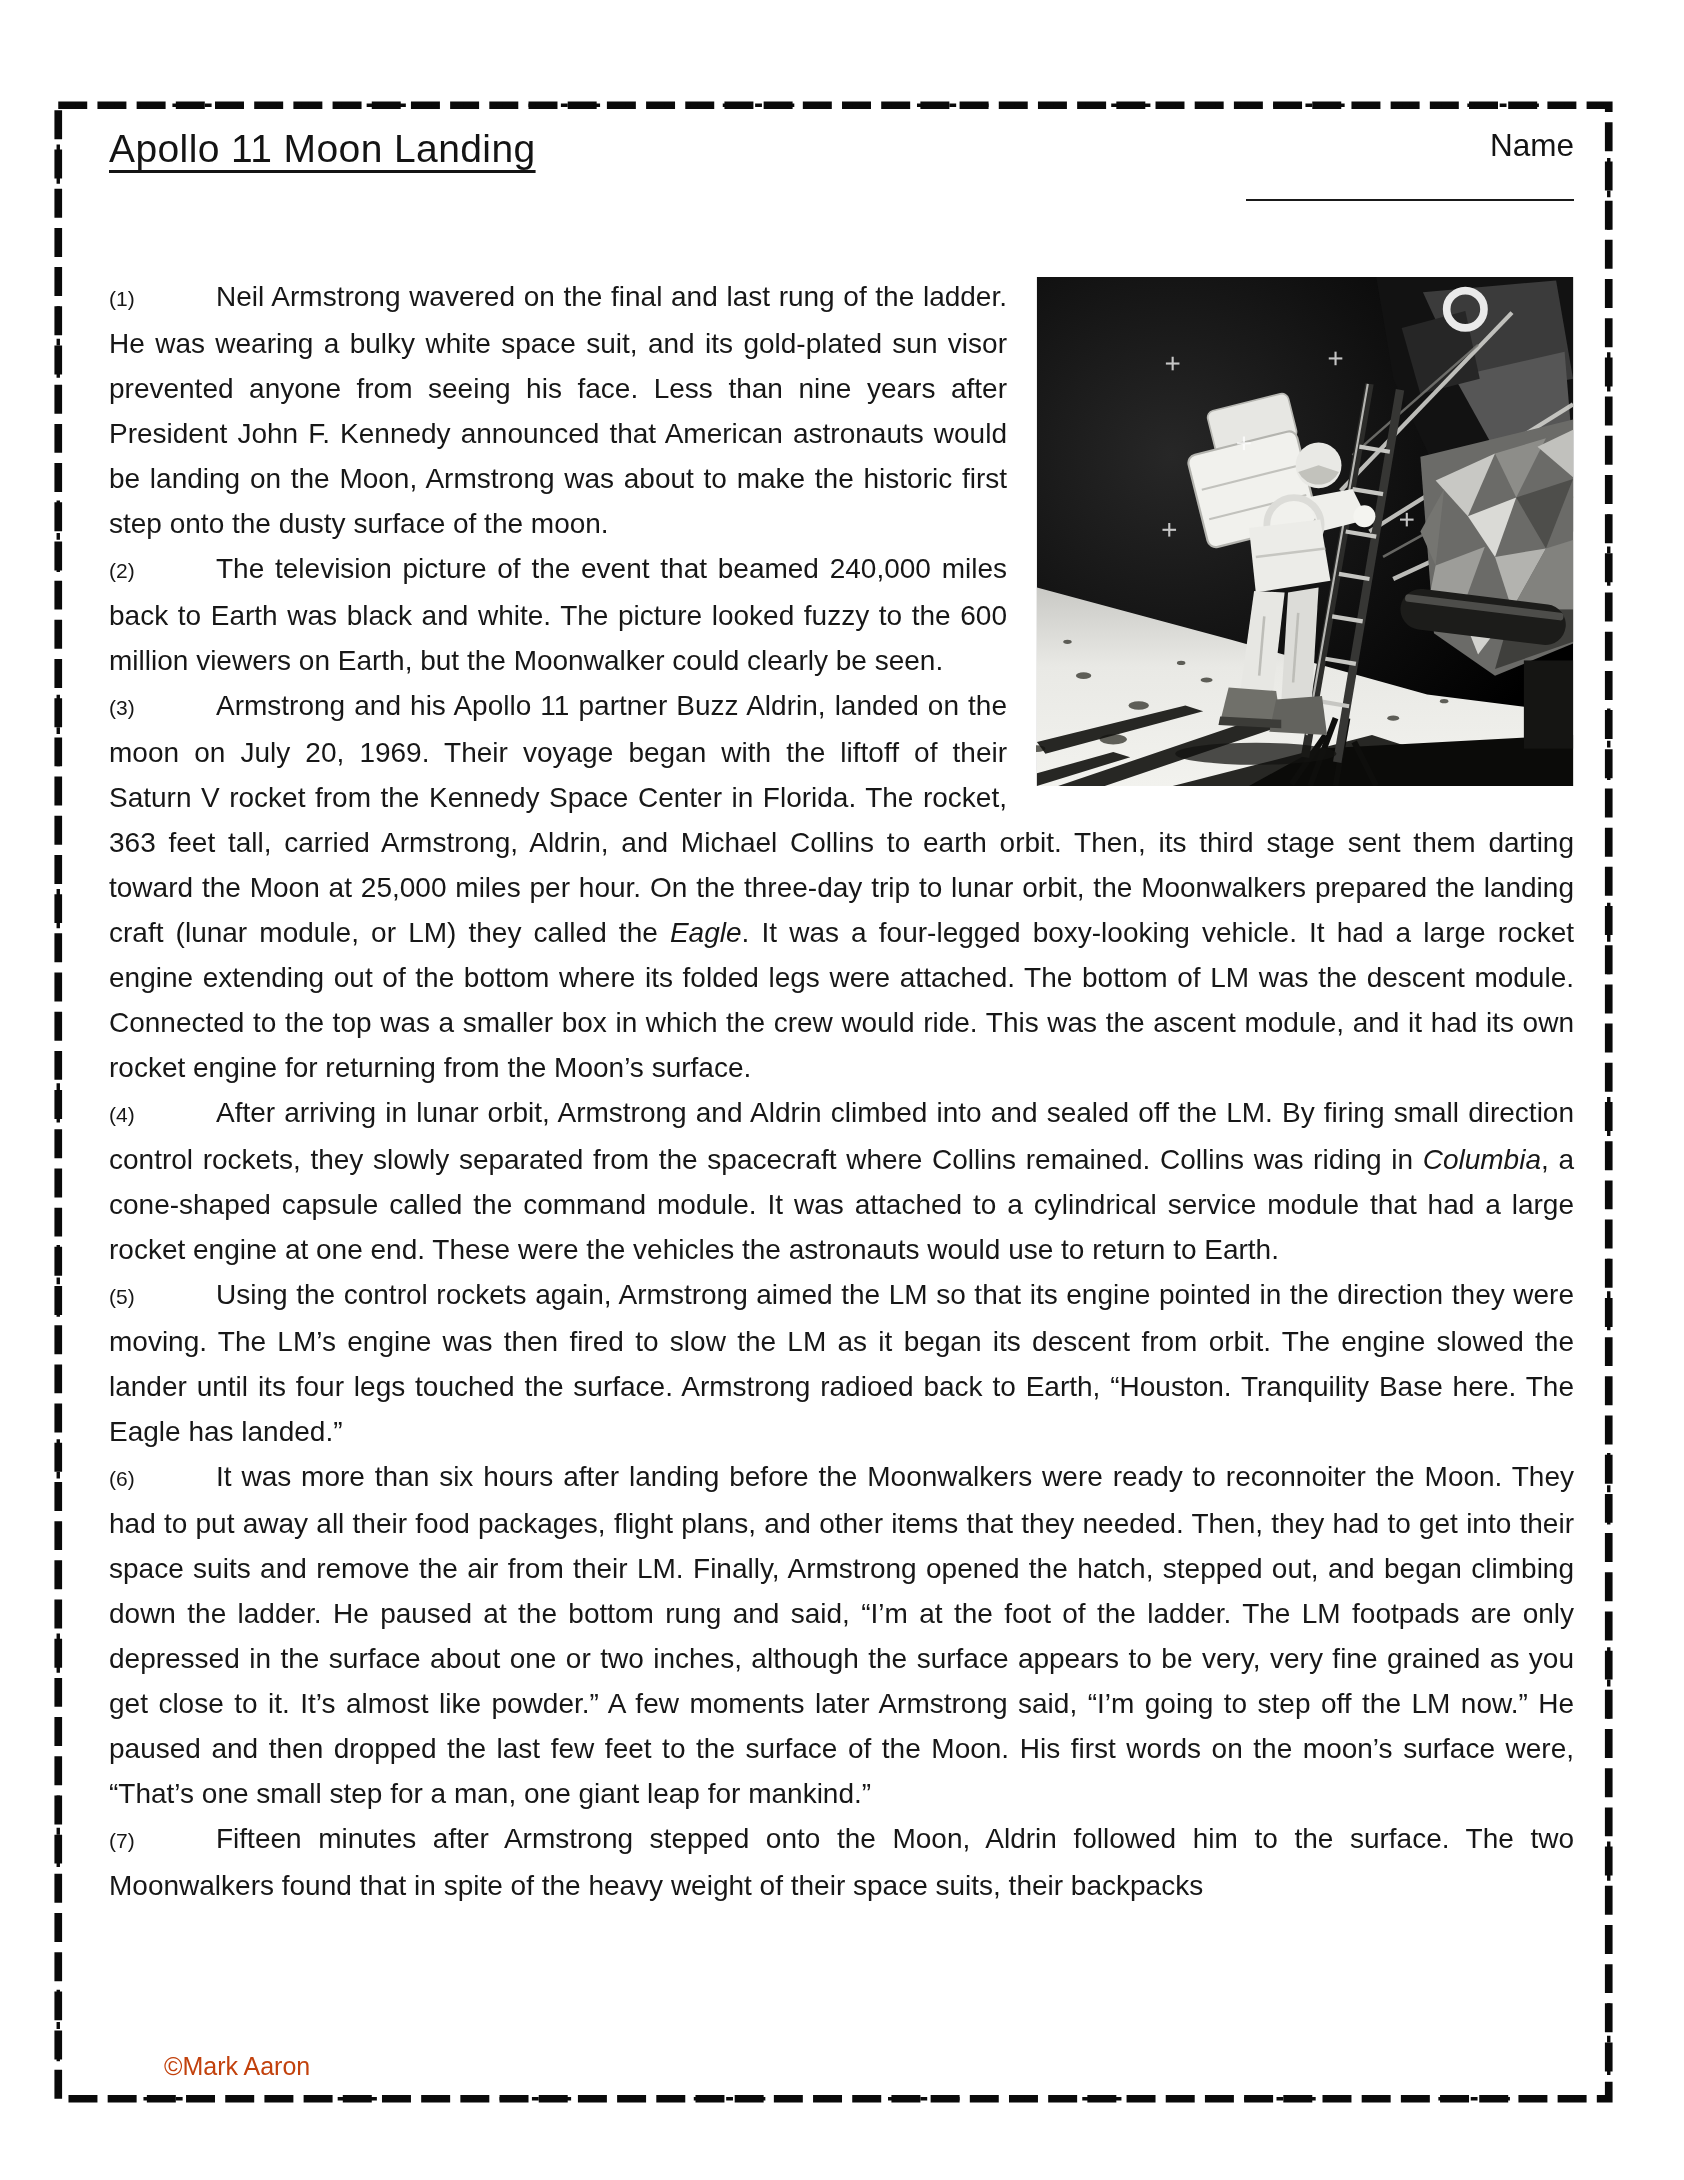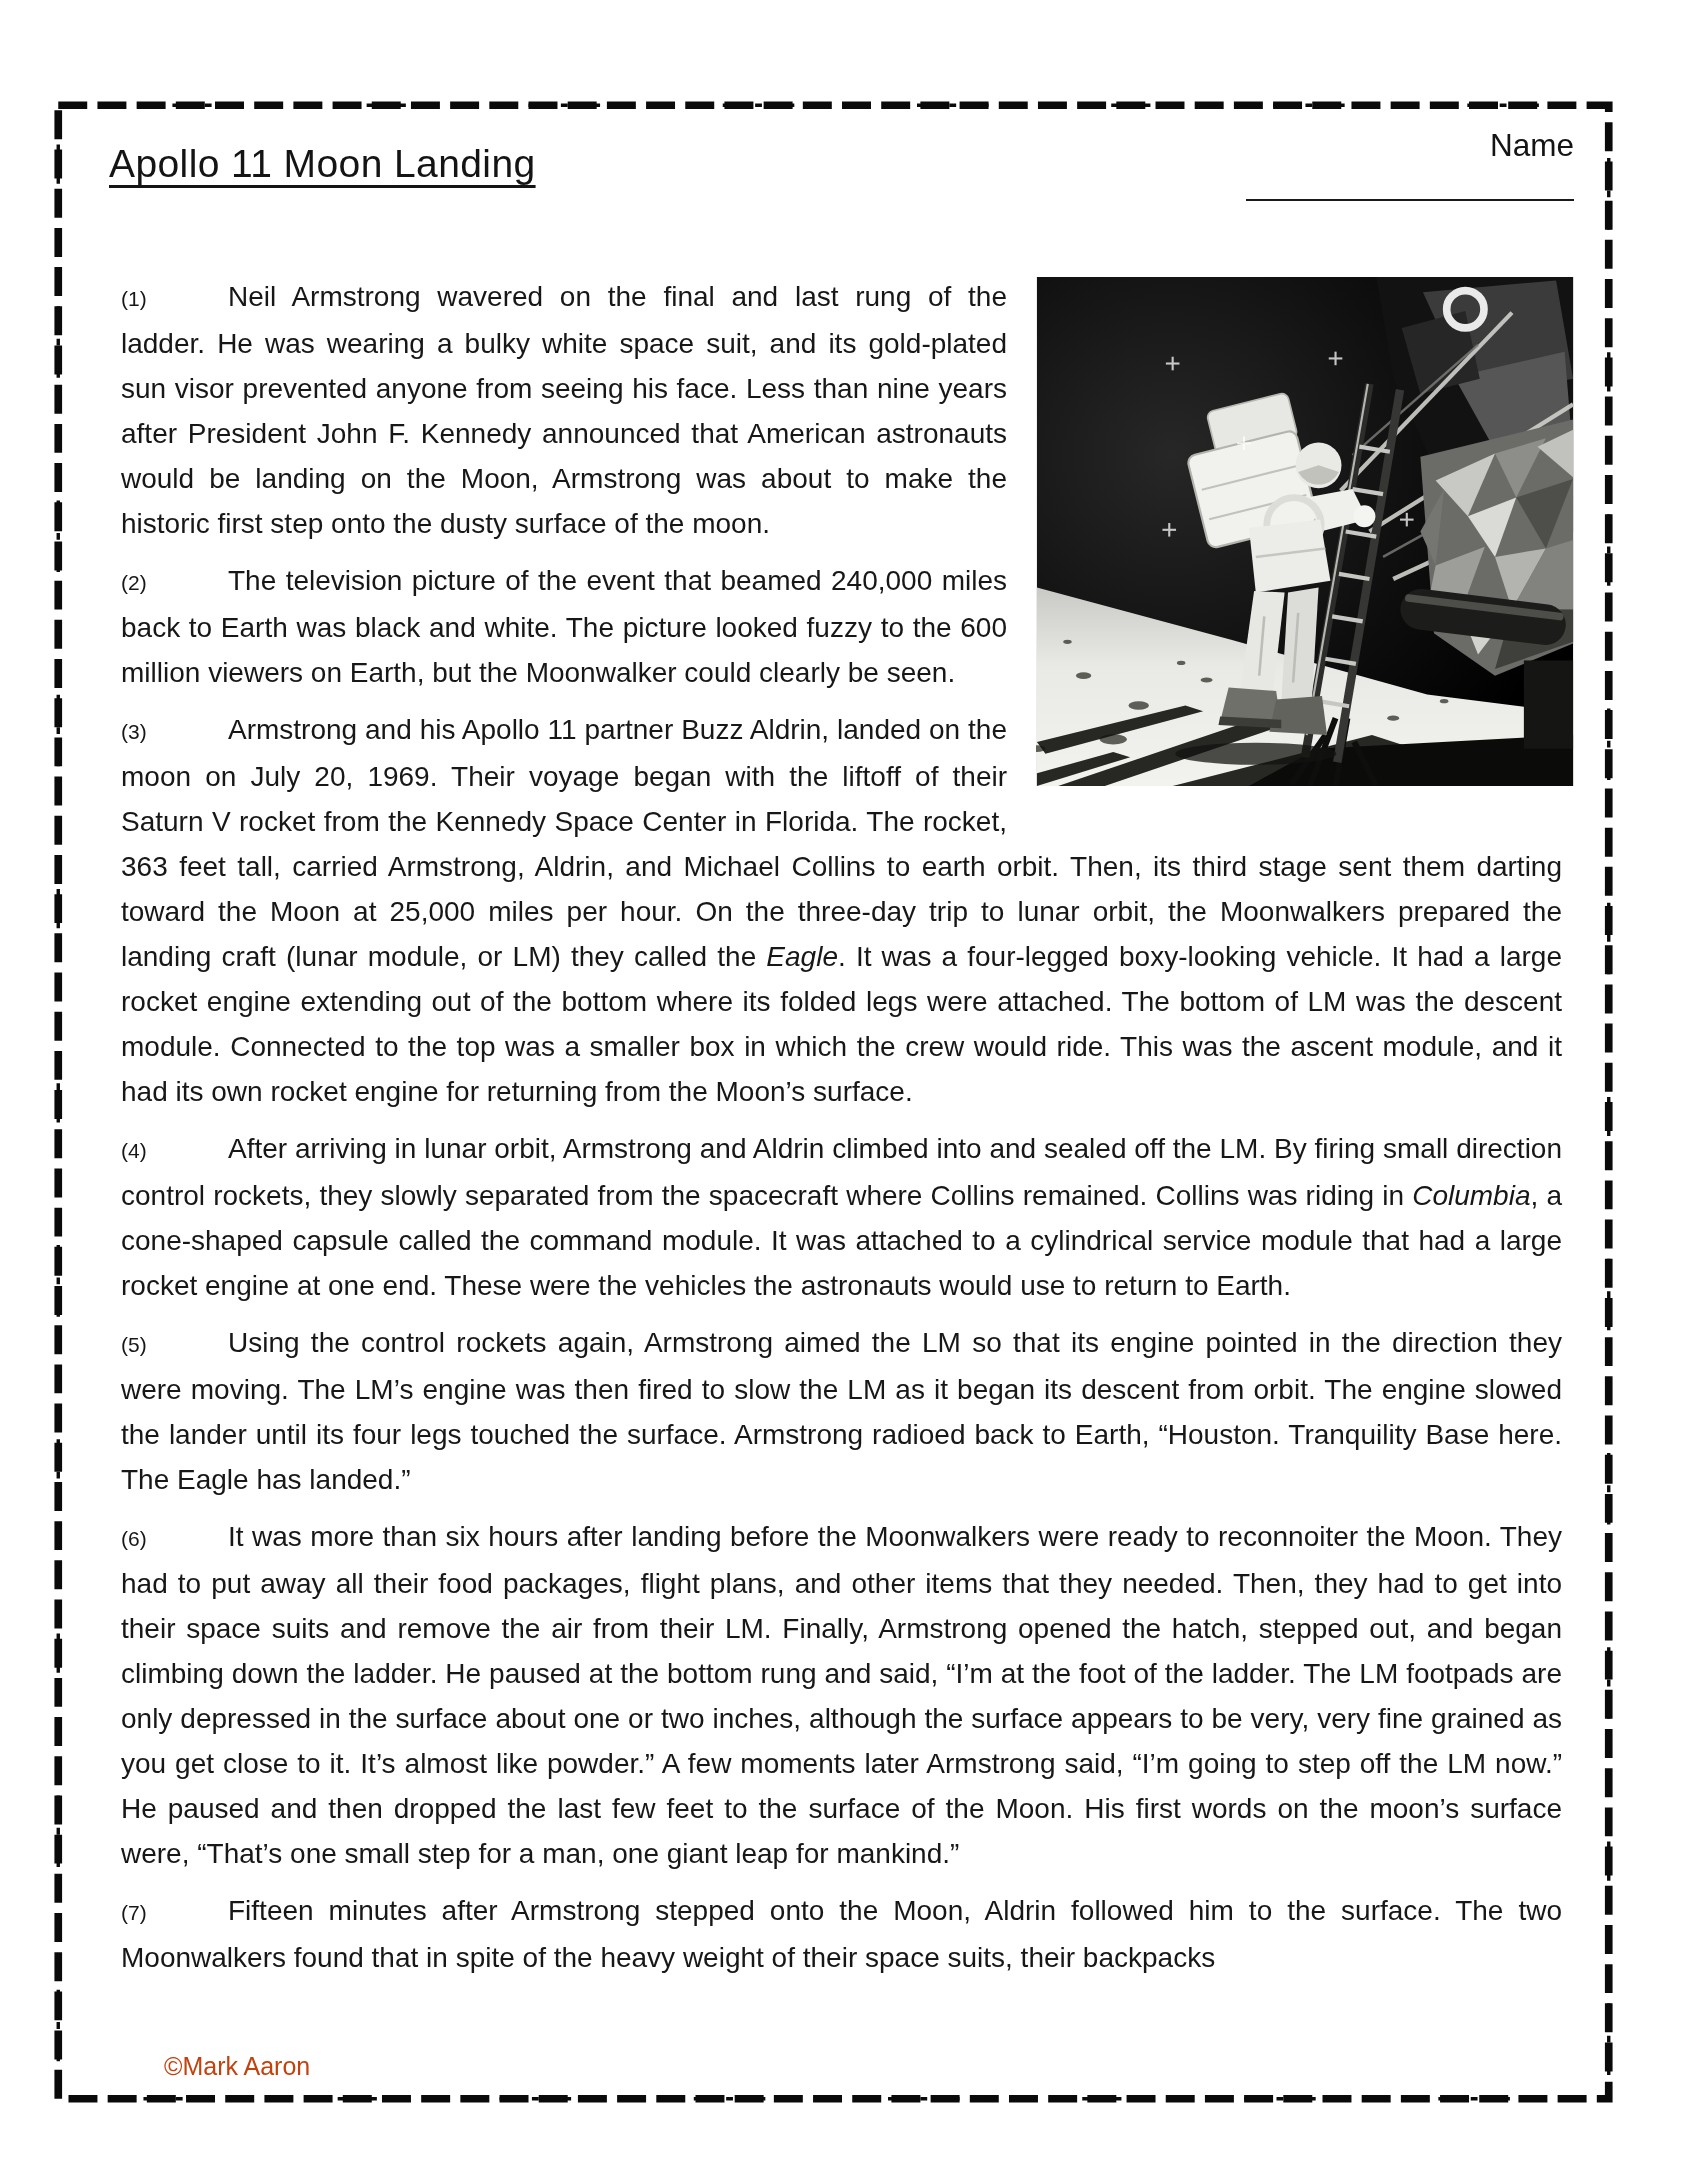--- a/index.html
+++ b/index.html
@@ -4,40 +4,40 @@
 <style>
   * { margin:0; padding:0; box-sizing:border-box; }
   html, body { width:1685px; height:2181px; background:#ffffff; }
   body { font-family:"Liberation Sans", sans-serif; color:#141414; position:relative; }
 
   .frame { position:absolute; left:54px; top:101px; width:1559px; height:2002px; }
   .border-svg { position:absolute; left:0; top:0; width:100%; height:100%; pointer-events:none; }
 
   .content { position:absolute; left:55px; top:25.6px; width:1465px; }
 
-  .header { display:flex; justify-content:space-between; align-items:center; }
+  .header { display:flex; justify-content:space-between; align-items:flex-start; }
   .title {
     font-size:39px; font-weight:500; letter-spacing:0.4px;
     text-decoration:underline; text-decoration-thickness:2.6px; text-underline-offset:7.7px;
   }
   .name-group { font-size:31.5px; display:flex; align-items:flex-end;flex-direction:column; }
   .name-blank { display:inline-block; width:328px; height:37px; border-bottom:2.6px solid #1a1a1a; margin-left:13.6px; }
 
   .article {
     margin-top:73px;
     font-size:28px; line-height:45px;
     text-align:justify; color:#171717;
   }
   .photo {
     float:right; width:538px; height:509px;
     margin:3.4px 0 15.3px 29px;
   }
   .photo svg { display:block; width:100%; height:100%; }
 
-  .para { margin:12px; }
+  .para { margin:0; }
   .pnum { display:inline-block; width:107px; font-size:21px; }
   .seg-italic { font-style:italic; }
 
   .credit { position:absolute; left:55px; top:1925px; font-size:25px; color:#c2410c; }
 </style>
 </head>
 <body>
 
 <div class="frame">
   <svg class="border-svg" viewBox="0 0 1830 2350" preserveAspectRatio="none" aria-hidden="true">

